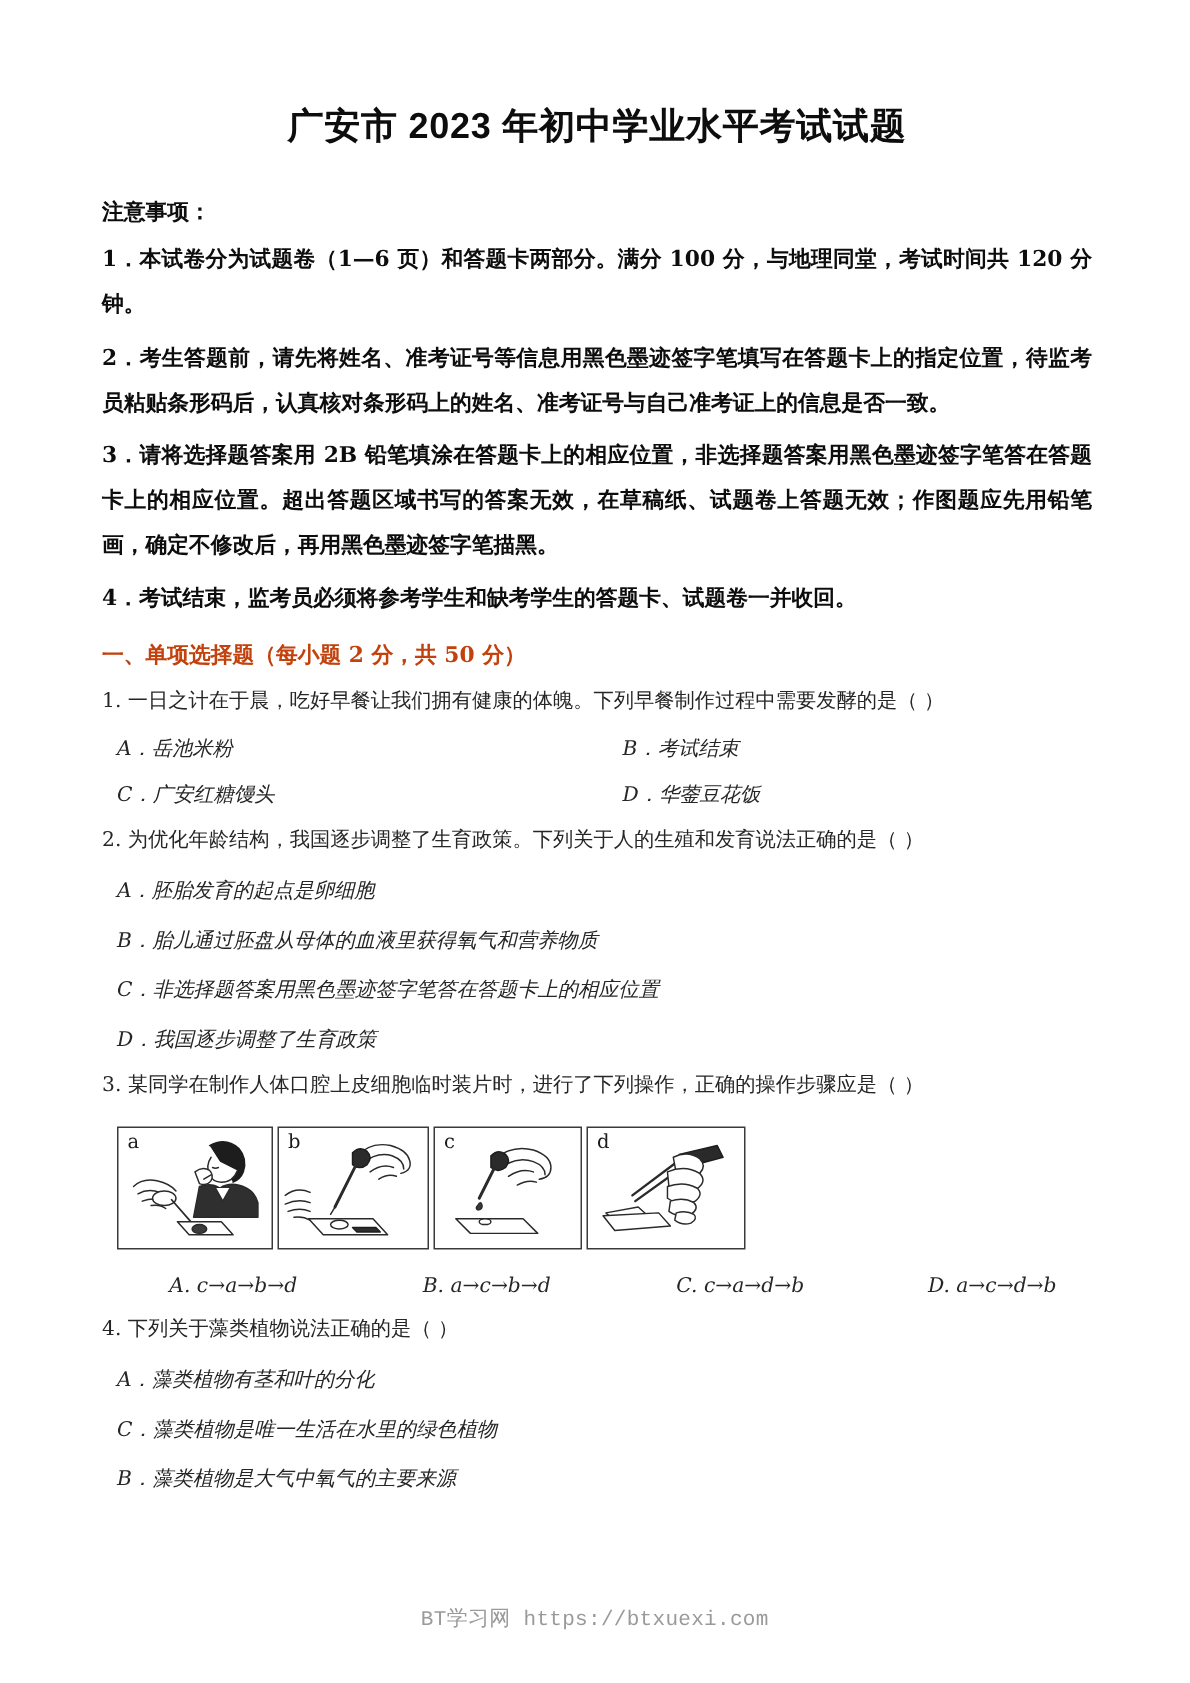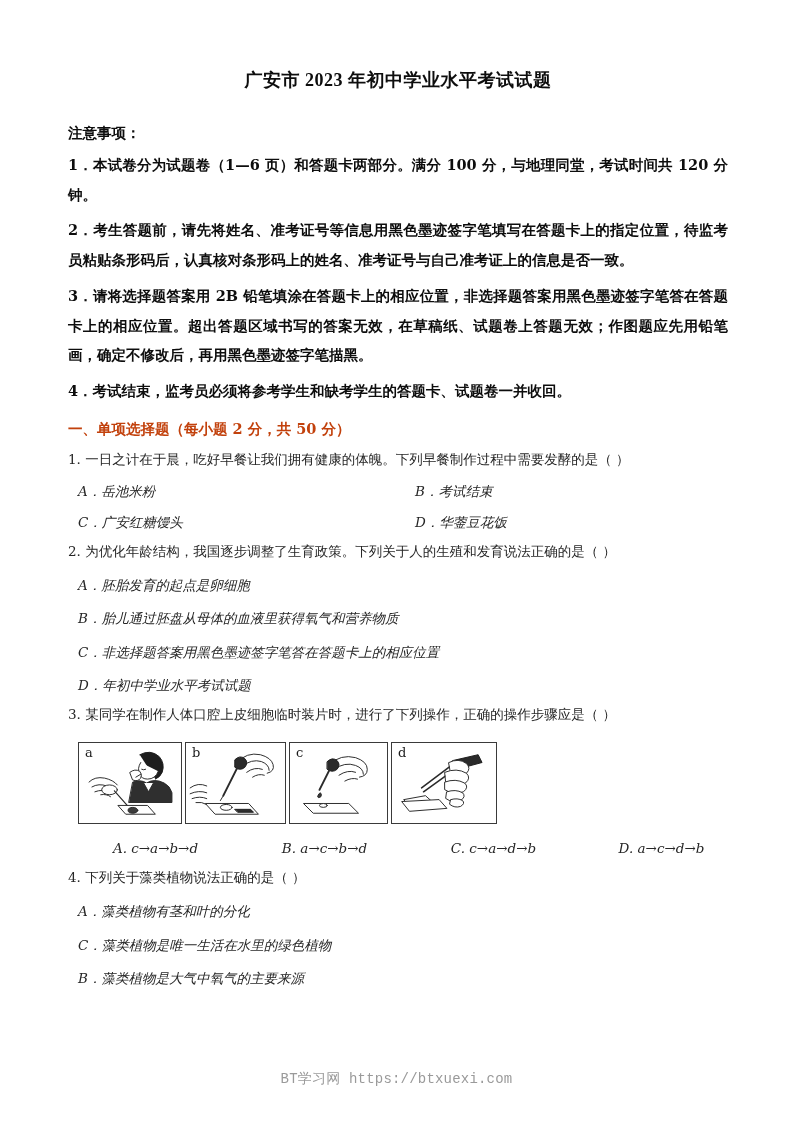--- a/index.html
+++ b/index.html
@@ -25,23 +25,23 @@
   .sheet {
     position: absolute;
     left: 68px;
     top: 0;
     width: 660px;
   }
 
   
   .doc-title {
     text-align: center;
-    font-family: Liberation Serif, serif;
-    font-weight: bold;
-    font-size: 18px;
+    font-family: Liberation Sans, sans-serif;
+    font-weight: bold;
+    font-size: 24px;
     letter-spacing: 0.5px;
     margin: 0;
     padding-top: 68px;
     line-height: 1.4;
     color: #0d0d0d;
   }
   .doc-subtitle {
     text-align: center;
     font-family: "DejaVu Serif", "Liberation Serif", serif;
     font-weight: bold;
@@ -213,21 +213,21 @@
         <div class="opt-row">
           <div class="opt">A．胚胎发育的起点是卵细胞</div>
         </div>
         <div class="opt-row">
           <div class="opt">B．胎儿通过胚盘从母体的血液里获得氧气和营养物质</div>
         </div>
         <div class="opt-row">
           <div class="opt">C．非选择题答案用黑色墨迹签字笔答在答题卡上的相应位置</div>
         </div>
         <div class="opt-row">
-          <div class="opt">D．年初中学业水平考试试题</div>
+          <div class="opt">D．我国逐步调整了生育政策</div>
         </div>
       </div>
     </div>
 
     <div class="question">
       <p class="q-stem">3. 某同学在制作人体口腔上皮细胞临时装片时，进行了下列操作，正确的操作步骤应是（      ）</p>
 
       <div class="figure-strip">
 
         <div class="panel">

